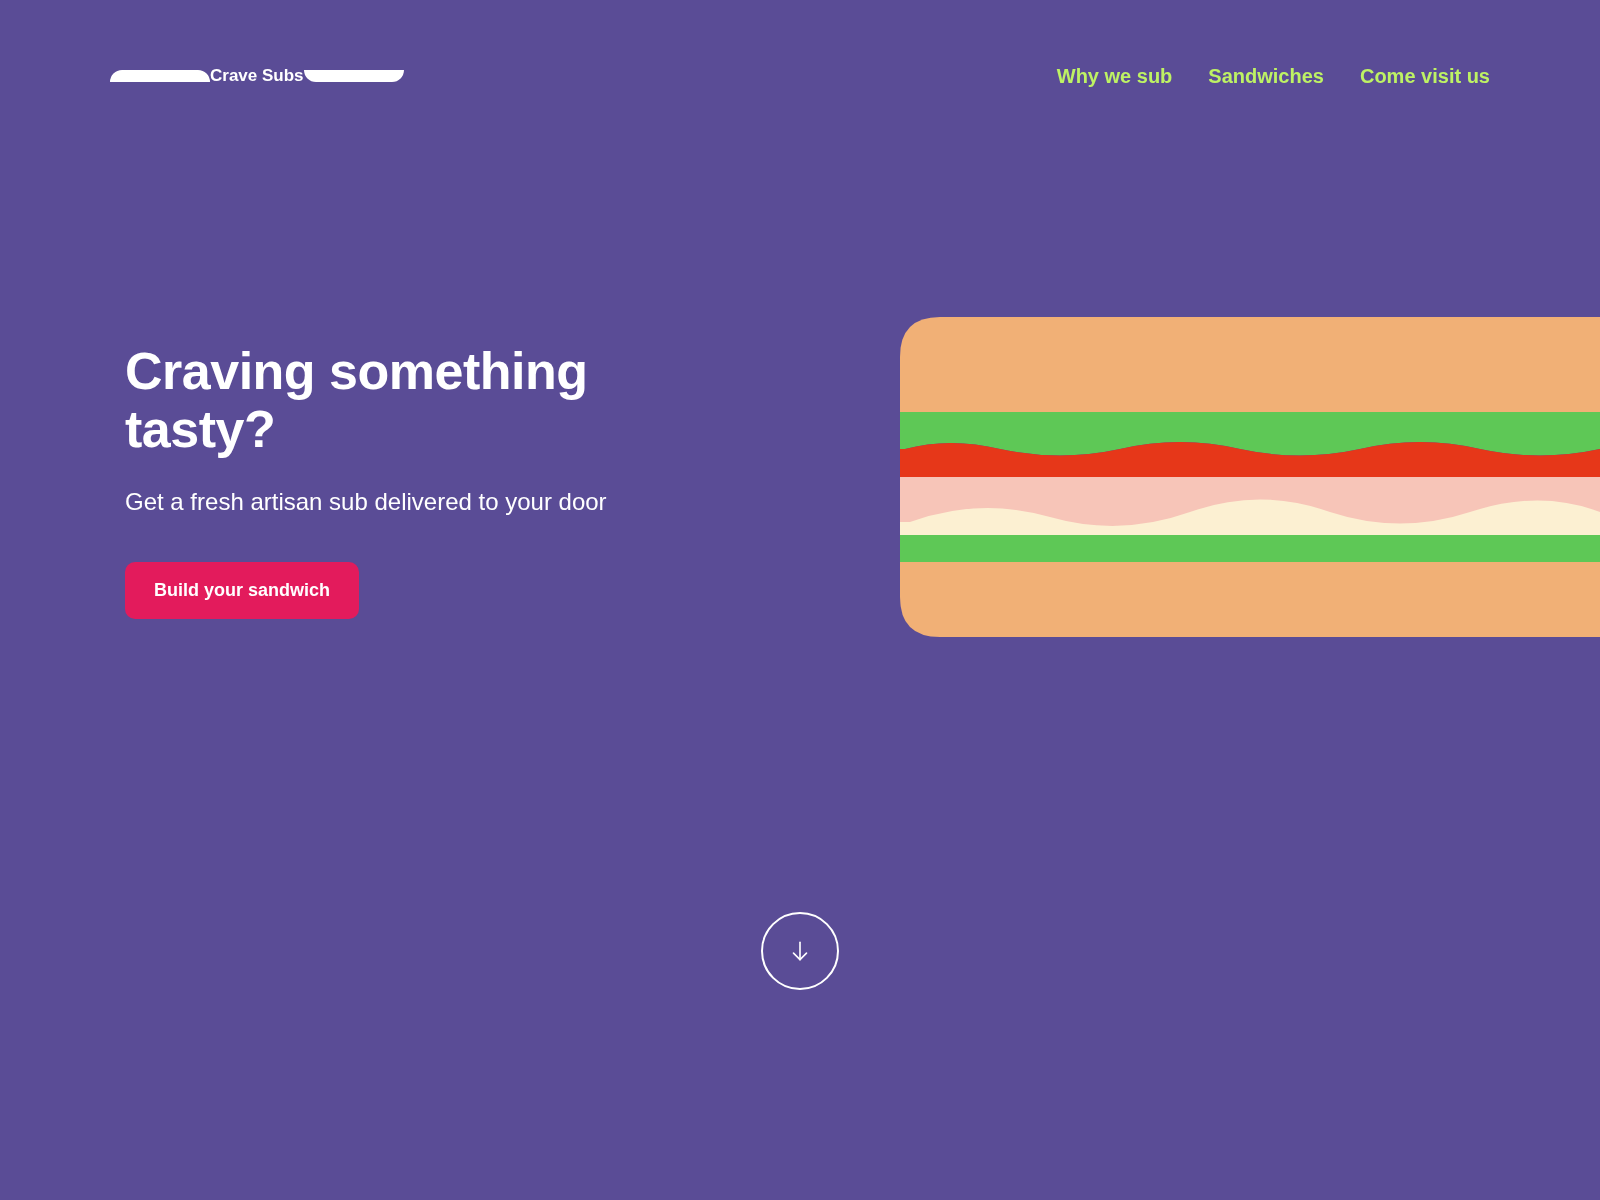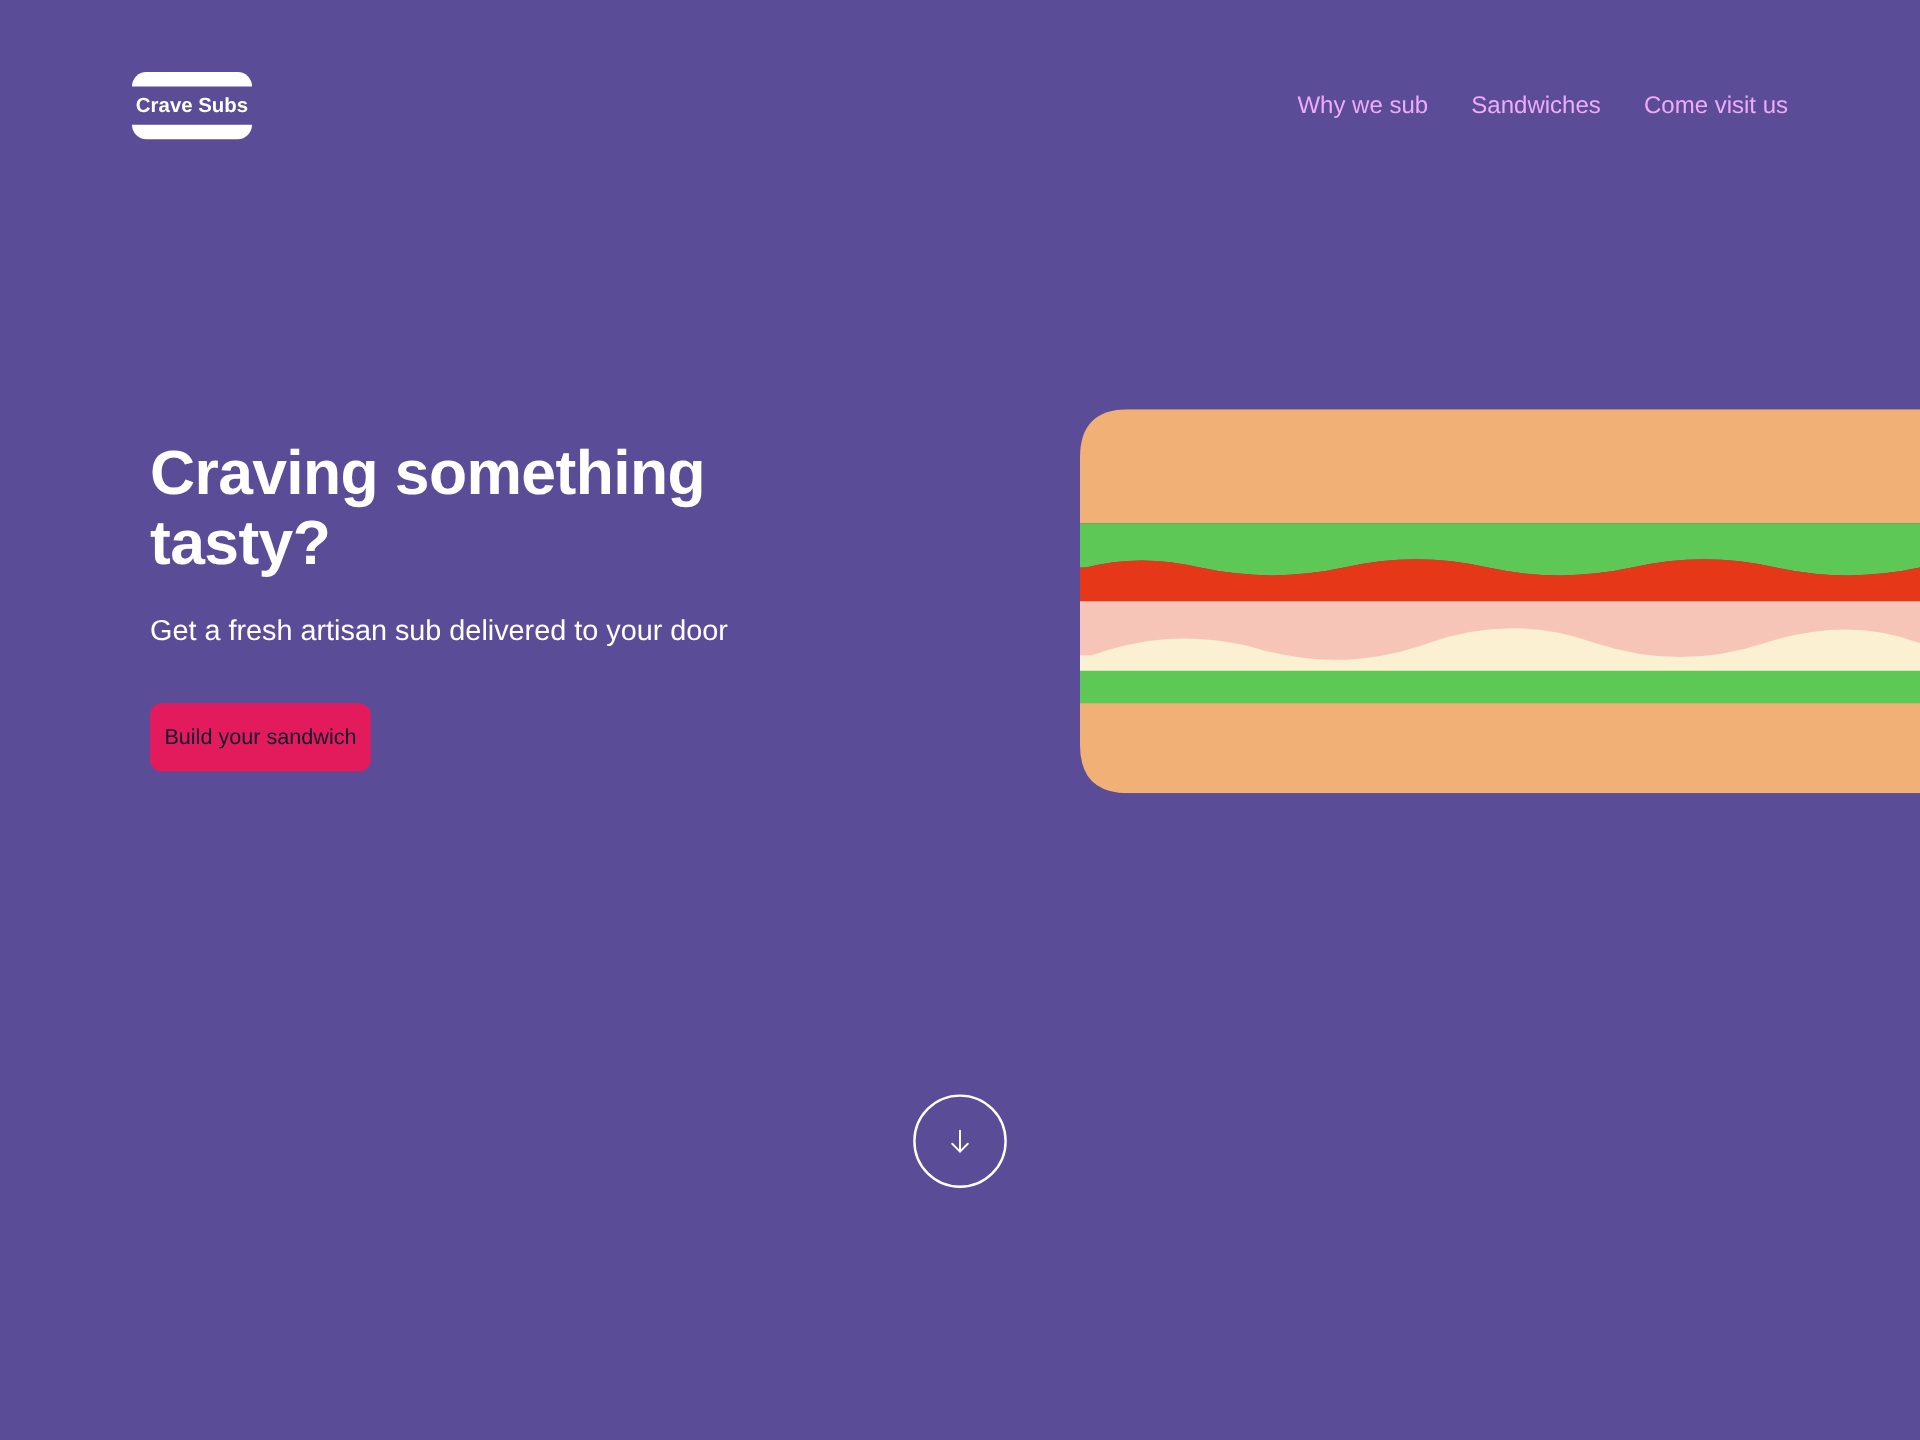--- a/index.html
+++ b/index.html
@@ -17,21 +17,20 @@
       position: relative;
     }
     .header {
       display: flex;
       justify-content: space-between;
       align-items: center;
       padding: 60px 110px 0 110px;
     }
     .logo {
       display: flex;
-      flex-direction: column;
       align-items: center;
     }
     .logo-bun {
       width: 100px;
       height: 12px;
       background: #ffffff;
     }
     .logo-bun.top {
       border-radius: 12px 12px 0 0;
     }
@@ -41,24 +40,24 @@
     .logo-text {
       font-size: 17px;
       font-weight: 600;
       padding: 6px 0;
     }
     .nav {
       display: flex;
       gap: 36px;
     }
     .nav a {
-      color: #f0abfc;
+      color: #bef264;
       text-decoration: none;
       font-size: 20px;
-      font-weight: 400;
+      font-weight: 700;
       cursor: pointer;
     }
     .hero {
       display: flex;
       align-items: flex-start;
       padding-left: 125px;
       margin-top: 250px;
       position: relative;
     }
     .hero-text {
@@ -72,25 +71,25 @@
       letter-spacing: -0.5px;
     }
     .hero-subtitle {
       font-size: 24px;
       font-weight: 500;
       line-height: 1.65;
       margin-bottom: 40px;
     }
     .cta-btn {
       background: #e31b5c;
-      color: #0f172a;
+      color: #ffffff;
       border: none;
-      padding: 18px 12px;
+      padding: 18px 29px;
       font-size: 18px;
-      font-weight: 400;
+      font-weight: 700;
       border-radius: 10px;
       cursor: pointer;
       font-family: inherit;
     }
     .sandwich {
       position: absolute;
       right: 0;
       top: -25px;
       width: 700px;
       height: 320px;

